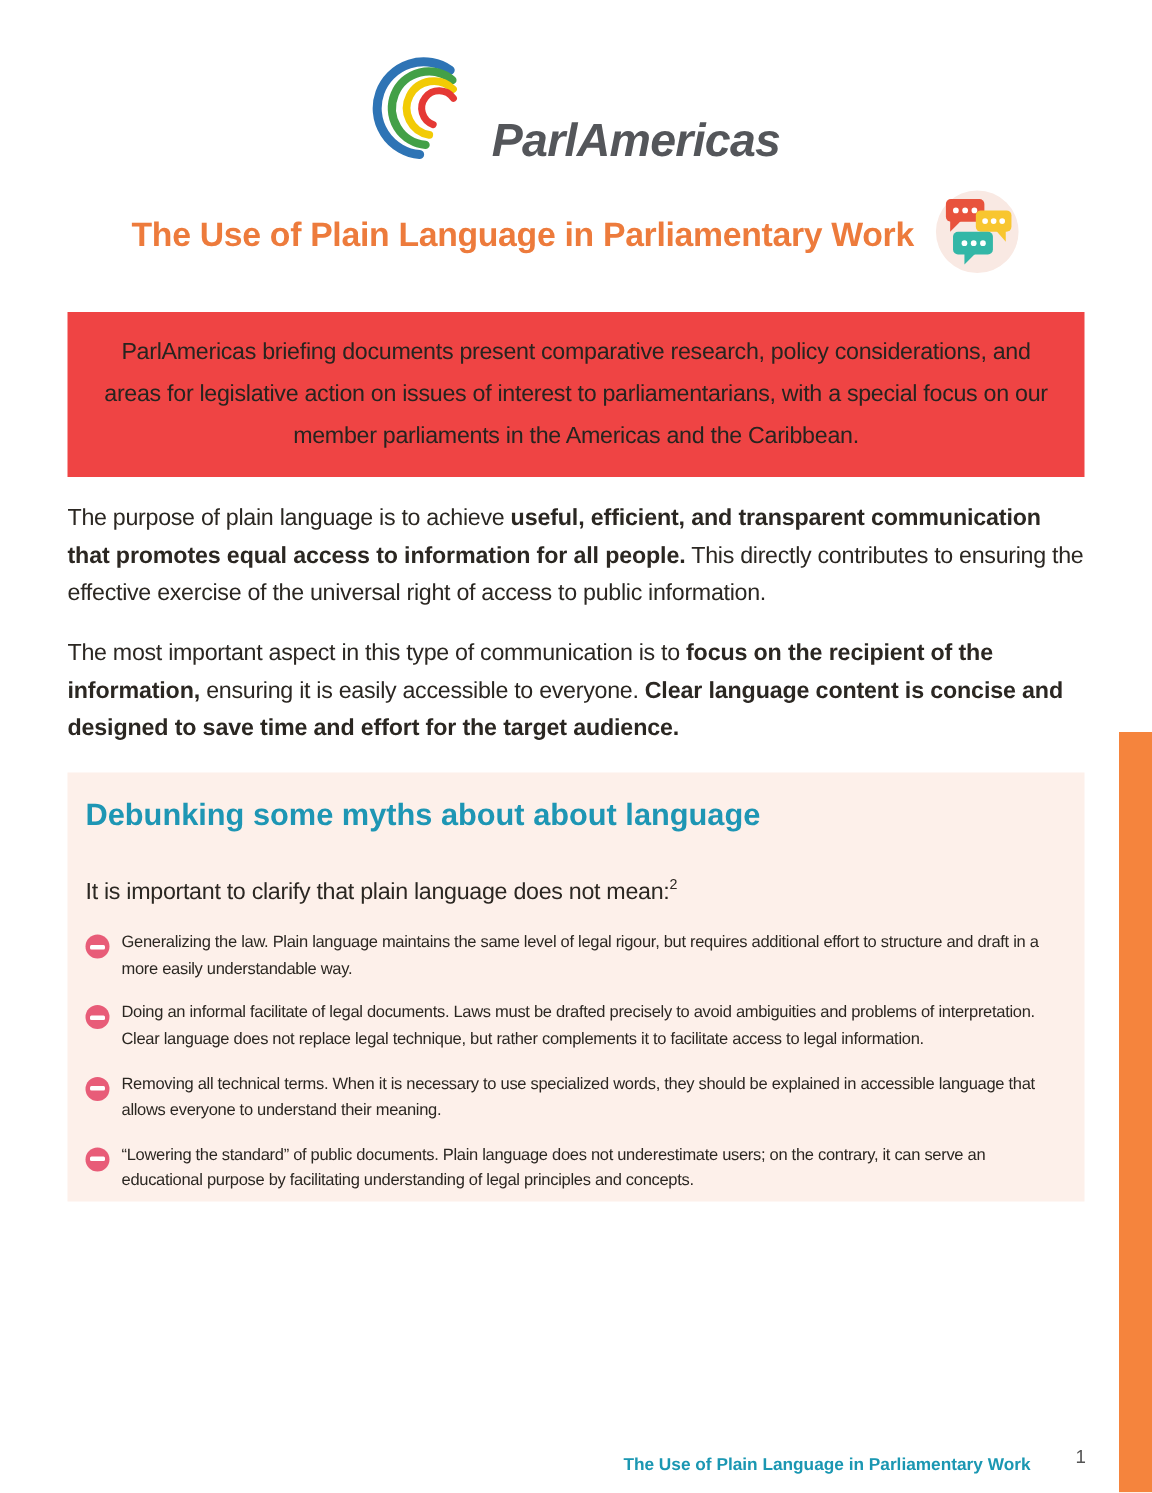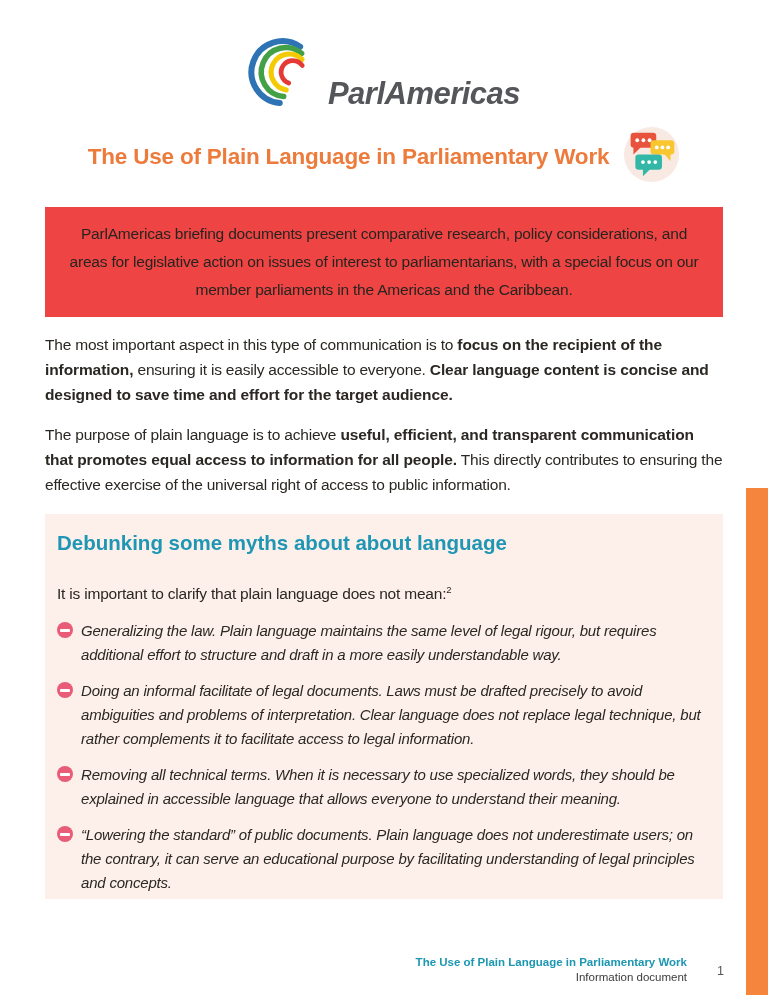--- a/index.html
+++ b/index.html
@@ -43,21 +43,21 @@
   .myth-list { list-style:none; margin-top:4px; }
   .myth-list li { display:flex; align-items:flex-start; gap:8px; margin-top:12px; }
   .no-icon {
     flex:0 0 16px; width:16px; height:16px; margin-top:3px;
     border-radius:50%; background:#E85C78; position:relative;
   }
   .no-icon::after {
     content:""; position:absolute; left:3px; right:3px; top:6.5px; height:3px;
     background:#ffffff; border-radius:1px;
   }
-  .li-text { font-size:15px; line-height:1.6; letter-spacing:-0.2px;font-style:italic; }
+  .li-text { font-size:11px; line-height:1.6; letter-spacing:-0.2px; }
   
   .footer-text { position:absolute; right:81px; bottom:9px; text-align:right; }
   .footer-title { font-size:11.5px; font-weight:bold; color:#1B97B2; line-height:1.35; }
   .footer-sub { font-size:11.5px; color:#3b3b3b; line-height:1.35; }
   .page-num { position:absolute; right:44px; bottom:17px; font-size:12.5px; color:#555555; }
   .side-bar { position:absolute; right:0; top:488px; width:22px; height:507px; background:#F5843D; }
 </style>
 </head>
 <body>
 
@@ -105,23 +105,23 @@
     </span>
   </div>
 
   <div class="intro-box">
     <span>ParlAmericas briefing documents present comparative research, policy considerations, and areas for legislative action on issues of interest to parliamentarians, with a special focus on our member parliaments in the Americas and the Caribbean.</span>
   </div>
 
   <div class="content">
 
 
+    <p class="para"><span>The purpose of plain language is to achieve </span><b>useful, efficient, and transparent communication that promotes equal access to information for all people.</b><span> This directly contributes to ensuring the effective exercise of the universal right of access to public information.</span></p>
+
     <p class="para"><span>The most important aspect in this type of communication is to </span><b>focus on the recipient of the information,</b><span> ensuring it is easily accessible to everyone. </span><b>Clear language content is concise and designed to save time and effort for the target audience.</b></p>
-
-    <p class="para"><span>The purpose of plain language is to achieve </span><b>useful, efficient, and transparent communication that promotes equal access to information for all people.</b><span> This directly contributes to ensuring the effective exercise of the universal right of access to public information.</span></p>
   </div>
 
   <div class="myth-box">
     <h2 class="h-teal">Debunking some myths about about language</h2>
     <p class="myth-intro"><span>It is important to clarify that plain language does not mean:</span><sup>2</sup></p>
     <ul class="myth-list">
       <li>
         <span class="no-icon"></span>
         <span class="li-text">Generalizing the law. Plain language maintains the same level of legal rigour, but requires additional effort to structure and draft in a more easily understandable way.</span>
       </li>
@@ -135,18 +135,17 @@
       </li>
       <li>
         <span class="no-icon"></span>
         <span class="li-text">“Lowering the standard” of public documents. Plain language does not underestimate users; on the contrary, it can serve an educational purpose by facilitating understanding of legal principles and concepts.</span>
       </li>
     </ul>
   </div>
 
   <div class="footer-text">
     <div class="footer-title">The Use of Plain Language in Parliamentary Work</div>
-    <div class="footer-sub">Information document</div>
   </div>
   <div class="page-num">1</div>
   <div class="side-bar"></div>
 
 </div>
 
 </body></html>

